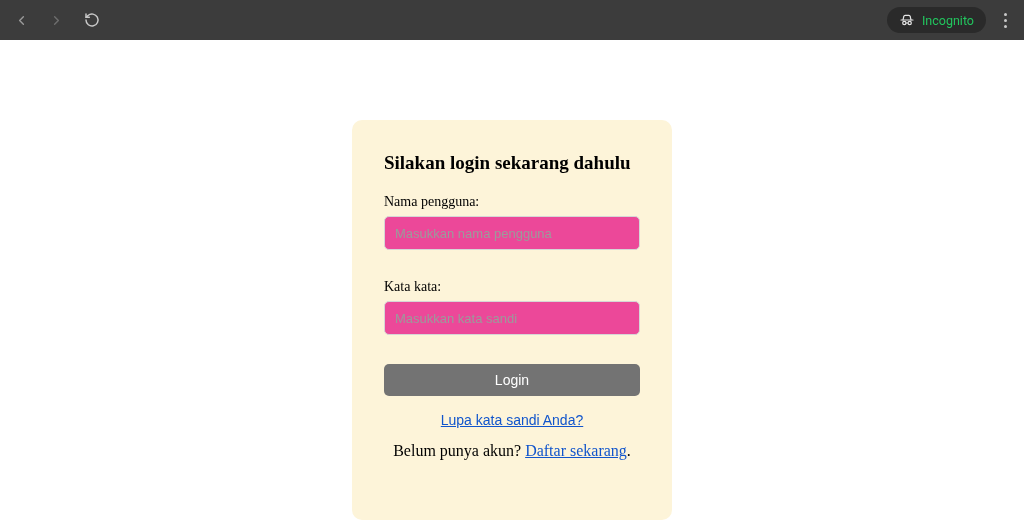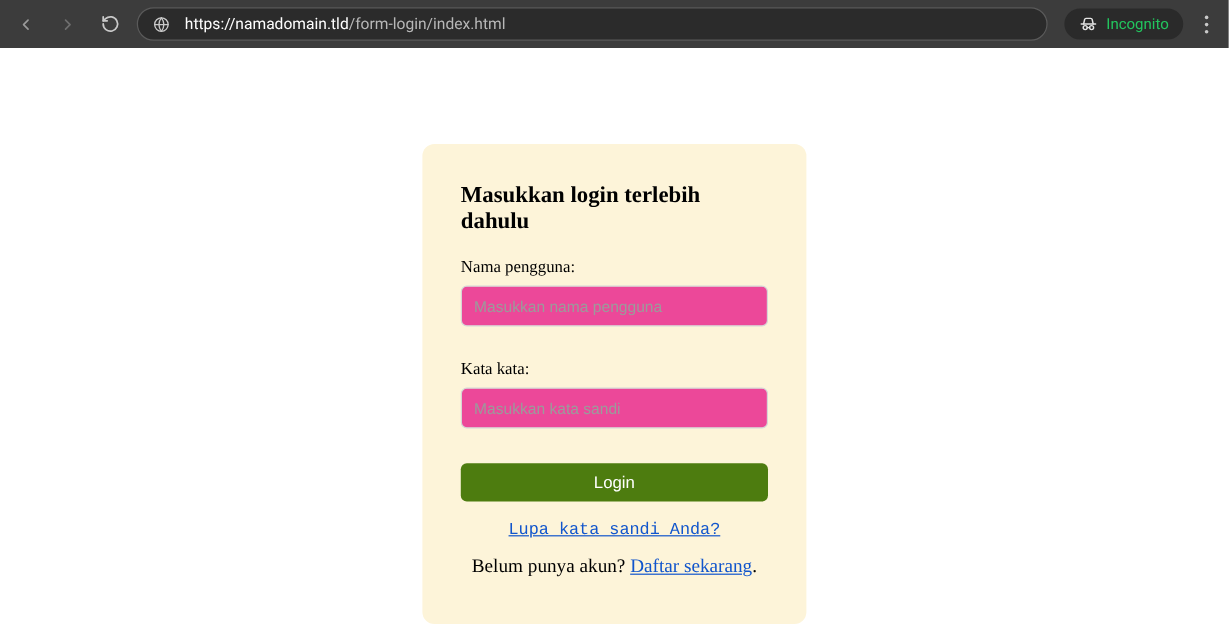--- a/index.html
+++ b/index.html
@@ -104,31 +104,31 @@
     .remember-row {
       display: flex; align-items: center; gap: 8px;
       font-family: Georgia, "Times New Roman", Times, serif;
       font-size: 14px; color: #000;
       margin-bottom: 14px; margin-top: 2px;
     }
     .remember-row input[type="checkbox"] { width: 14px; height: 14px; }
     .login-button {
       width: 100%;
       height: 32px;
-      background: #4d7c0f;
+      background: #737373;
       color: #ffffff;
       border: none;
       border-radius: 5px;
       font-size: 14px;
       cursor: pointer;
     }
     .forgot-row {
       text-align: center;
       margin-top: 16px;
-      font-family: Liberation Mono, monospace;
+      font-family: Liberation Sans, sans-serif;
       font-size: 14px;
     }
     .forgot-link { color: #1155cc; text-decoration: underline; }
     .signup-row {
       text-align: center;
       margin-top: 14px;
       font-family: Georgia, "Times New Roman", Times, serif;
       font-size: 16px;
       color: #000;
     }
@@ -150,31 +150,20 @@
         </svg>
     </div>
     <div class="reload-btn">
       <svg viewBox="0 0 24 24" fill="none" stroke="currentColor" stroke-width="2.2" stroke-linecap="round" stroke-linejoin="round">
           <path d="M3 12a9 9 0 1 0 3-6.7L3 8"></path>
           <polyline points="3 3 3 8 8 8"></polyline>
         </svg>
     </div>
   </div>
 
-  <div class="url-bar">
-    <svg class="globe-icon" viewBox="0 0 24 24" fill="none" stroke="currentColor" stroke-width="1.8" stroke-linecap="round" stroke-linejoin="round">
-        <circle cx="12" cy="12" r="9"></circle>
-        <path d="M3 12h18"></path>
-        <path d="M12 3a14 14 0 0 1 0 18"></path>
-        <path d="M12 3a14 14 0 0 0 0 18"></path>
-      </svg>
-    <span class="url-text">
-      <span class="url-host">https://namadomain.tld</span><span class="url-path">/form-login/index.html</span>
-    </span>
-  </div>
 
   <div class="right-controls">
     <div class="incognito-badge">
       <svg class="incognito-icon" viewBox="0 0 24 24" fill="none" stroke="currentColor" stroke-width="1.8" stroke-linecap="round" stroke-linejoin="round">
           <path d="M3 12h18"></path>
           <path d="M6 12l1.2-5.3a2 2 0 0 1 2-1.7h5.6a2 2 0 0 1 2 1.7L18 12"></path>
           <circle cx="8" cy="16.5" r="2.5"></circle>
           <circle cx="16" cy="16.5" r="2.5"></circle>
           <path d="M10.5 16.5h3"></path>
         </svg>
@@ -183,21 +172,21 @@
     <div class="menu-dots">
       <span></span>
       <span></span>
       <span></span>
     </div>
   </div>
 </div>
 
 <div class="page-area">
   <div class="login-card">
-    <h2 class="login-heading">Masukkan login terlebih dahulu</h2>
+    <h2 class="login-heading">Silakan login sekarang dahulu</h2>
 
     <div class="form-group">
       <label class="form-label">Nama pengguna:</label>
       <input type="text" class="form-input" placeholder="Masukkan nama pengguna" style="">
     </div>
 
     <div class="form-group">
       <label class="form-label">Kata kata:</label>
       <input type="password" class="form-input" placeholder="Masukkan kata sandi" style="">
     </div>

